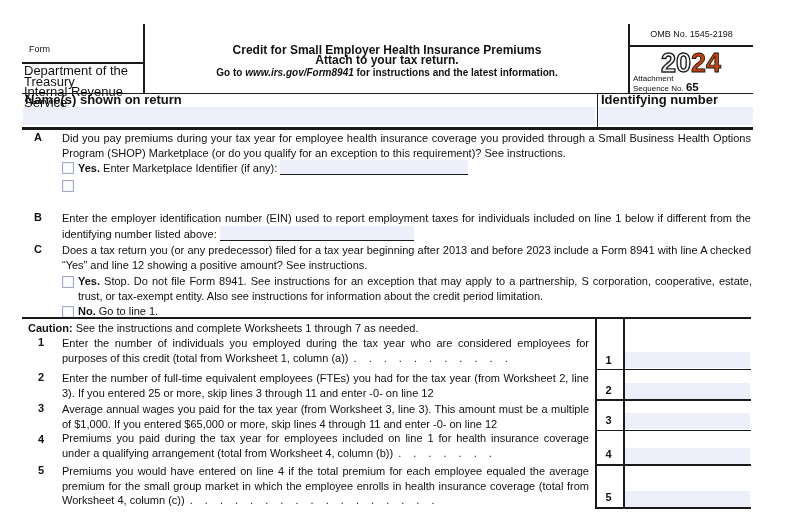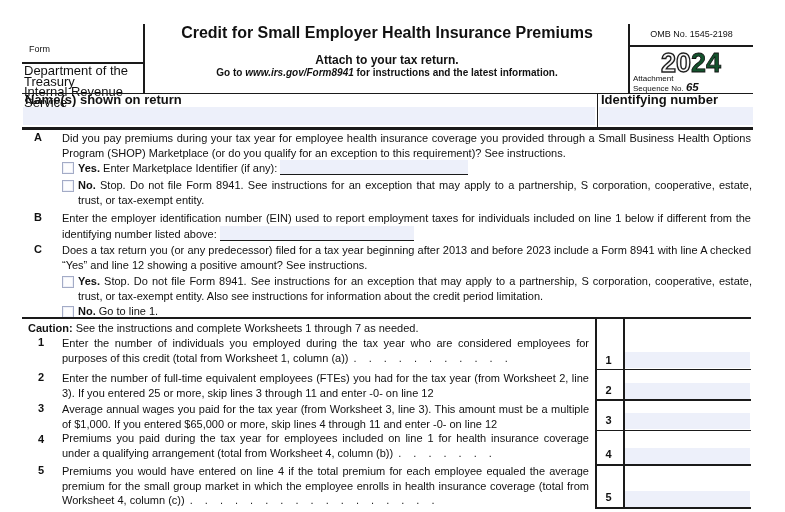--- a/index.html
+++ b/index.html
@@ -23,53 +23,53 @@
               font-weight:bold; font-size:11px; }
   .line-label { position:absolute; left:38px; width:16px; font-weight:bold; font-size:11px; }
   .q-letter { position:absolute; left:34px; width:16px; font-weight:bold; font-size:11px; }
   .row-text { position:absolute; left:62px; width:527px; }
   .q-text { position:absolute; left:62px; width:689px; }
   .chk-text { position:absolute; left:78px; width:674px; }
   .dots { word-spacing:9px; margin-left:5px; color:#222; }
   .form-number { font-size:34px; font-weight:bold; letter-spacing:-1px;
                  -webkit-text-stroke:1.1px #111; }
   .year-outline { color:#f7f7f7; -webkit-text-stroke:1.4px #1f1f1f; font-weight:bold; }
-  .year-solid { color:#14532d; font-weight:bold; -webkit-text-stroke:0.8px #111; }
+  .year-solid { color:#c2410c; font-weight:bold; -webkit-text-stroke:0.8px #111; }
   .small-label { font-size:13px; line-height:10.5px; }
 </style>
 </head>
 <body>
 
 <div class="page">
 
   <div class="abs" style="left:29px; top:44px; font-size:9px;">Form</div>
   <div class="hline" style="left:22px; top:62px; width:121px;"></div>
   <div class="abs small-label" style="left:24px; top:66px; width:120px;">
     <div>Department of the Treasury</div>
     <div>Internal Revenue Service</div>
   </div>
 
   <div class="vline" style="left:143px; top:24px; height:69px;"></div>
 
-  <div class="abs b center" style="left:148px; top:24px; width:478px; font-size:16px;">Credit for Small Employer Health Insurance Premiums</div>
+  <div class="abs b center" style="left:148px; top:43px; width:478px; font-size:12px;">Credit for Small Employer Health Insurance Premiums</div>
   <div class="abs b center" style="left:148px; top:53px; width:478px; font-size:12px;">Attach to your tax return.</div>
   <div class="abs b center" style="left:148px; top:67px; width:478px; font-size:10px;">
     <span>Go to </span><span class="i">www.irs.gov/Form8941</span><span> for instructions and the latest information.</span>
   </div>
 
   <div class="vline" style="left:628px; top:24px; height:69px;"></div>
   <div class="abs center" style="left:630px; top:29px; width:123px; font-size:9px;">OMB No. 1545-2198</div>
   <div class="hline" style="left:629px; top:45px; width:124px;"></div>
   <div class="abs center" style="left:629px; top:48px; width:124px; font-size:27px;">
     <span class="year-outline">20</span><span class="year-solid">24</span>
   </div>
   <div class="abs" style="left:633px; top:74px; font-size:8px; line-height:9px;">
     <div>Attachment</div>
     <div>
-      <span>Sequence No. </span><span class="b" style="font-size:11.5px;font-style:italic;">65</span>
+      <span>Sequence No. </span><span class="b" style="font-size:11.5px;">65</span>
     </div>
   </div>
 
   <div class="hline" style="left:22px; top:92.5px; width:731px; height:1.6px;"></div>
 
   <div class="abs small-label" style="left:25px; top:95px;font-weight:bold;">Name(s) shown on return</div>
   <div class="abs small-label b" style="left:601px; top:95px;">Identifying number</div>
   <div class="abs fill" style="left:23px; top:107px; width:572px; height:18px;"></div>
   <div class="abs fill" style="left:598.5px; top:107px; width:154px; height:18px;"></div>
   <div class="vline" style="left:596.5px; top:92.5px; height:35px;"></div>
@@ -78,23 +78,20 @@
   <div class="q-letter" style="top:131px;">A</div>
   <div class="q-text txt just" style="top:131px;">Did you pay premiums during your tax year for employee health insurance coverage you provided through a Small Business Health Options Program (SHOP) Marketplace (or do you qualify for an exception to this requirement)? See instructions.</div>
 
   <div class="checkbox" style="left:62px; top:162px;"></div>
   <div class="abs txt" style="left:78px; top:160px; width:674px;">
     <span class="b">Yes.</span><span> Enter Marketplace Identifier (if any):</span>
     <span class="inline-field" style="width:188px;"></span>
   </div>
 
   <div class="checkbox" style="left:62px; top:180px;"></div>
-  <div class="chk-text txt just" style="top:178px;">
-    <span class="b">No.</span><span> Stop. Do not file Form 8941. See instructions for an exception that may apply to a partnership, S corporation, cooperative, estate, trust, or tax-exempt entity.</span>
-  </div>
 
   <div class="q-letter" style="top:211px;">B</div>
   <div class="q-text txt just" style="top:211px;">
     <span>Enter the employer identification number (EIN) used to report employment taxes for individuals included on line 1 below if different from the identifying number listed above:</span>
     <span class="inline-field" style="width:194px;"></span>
   </div>
 
   <div class="q-letter" style="top:243px;">C</div>
   <div class="q-text txt just" style="top:243px;">Does a tax return you (or any predecessor) filed for a tax year beginning after 2013 and before 2023 include a Form 8941 with line A checked “Yes” and line 12 showing a positive amount? See instructions.</div>
 

